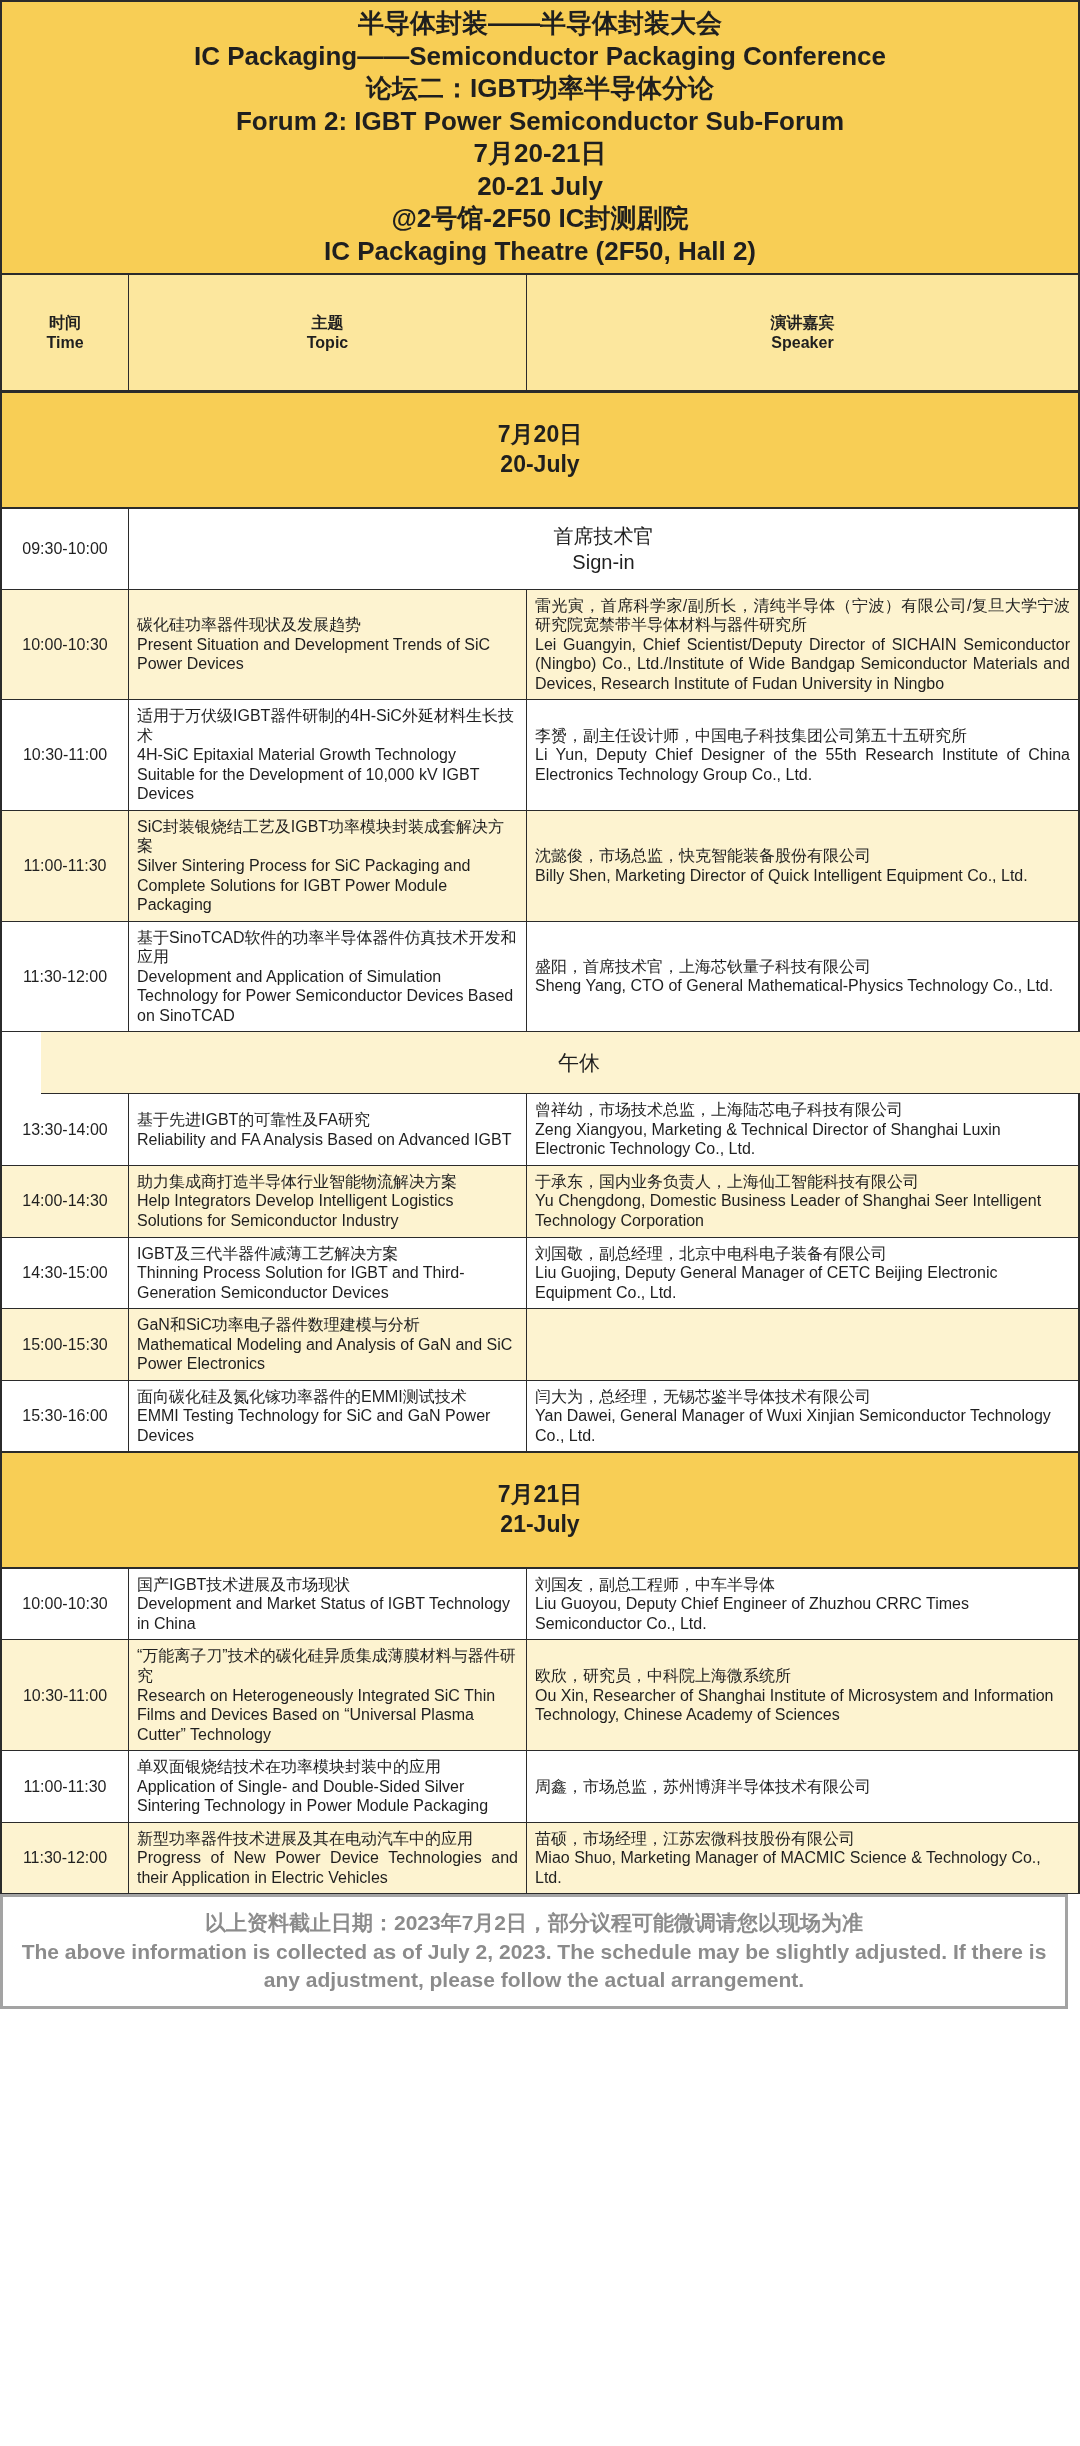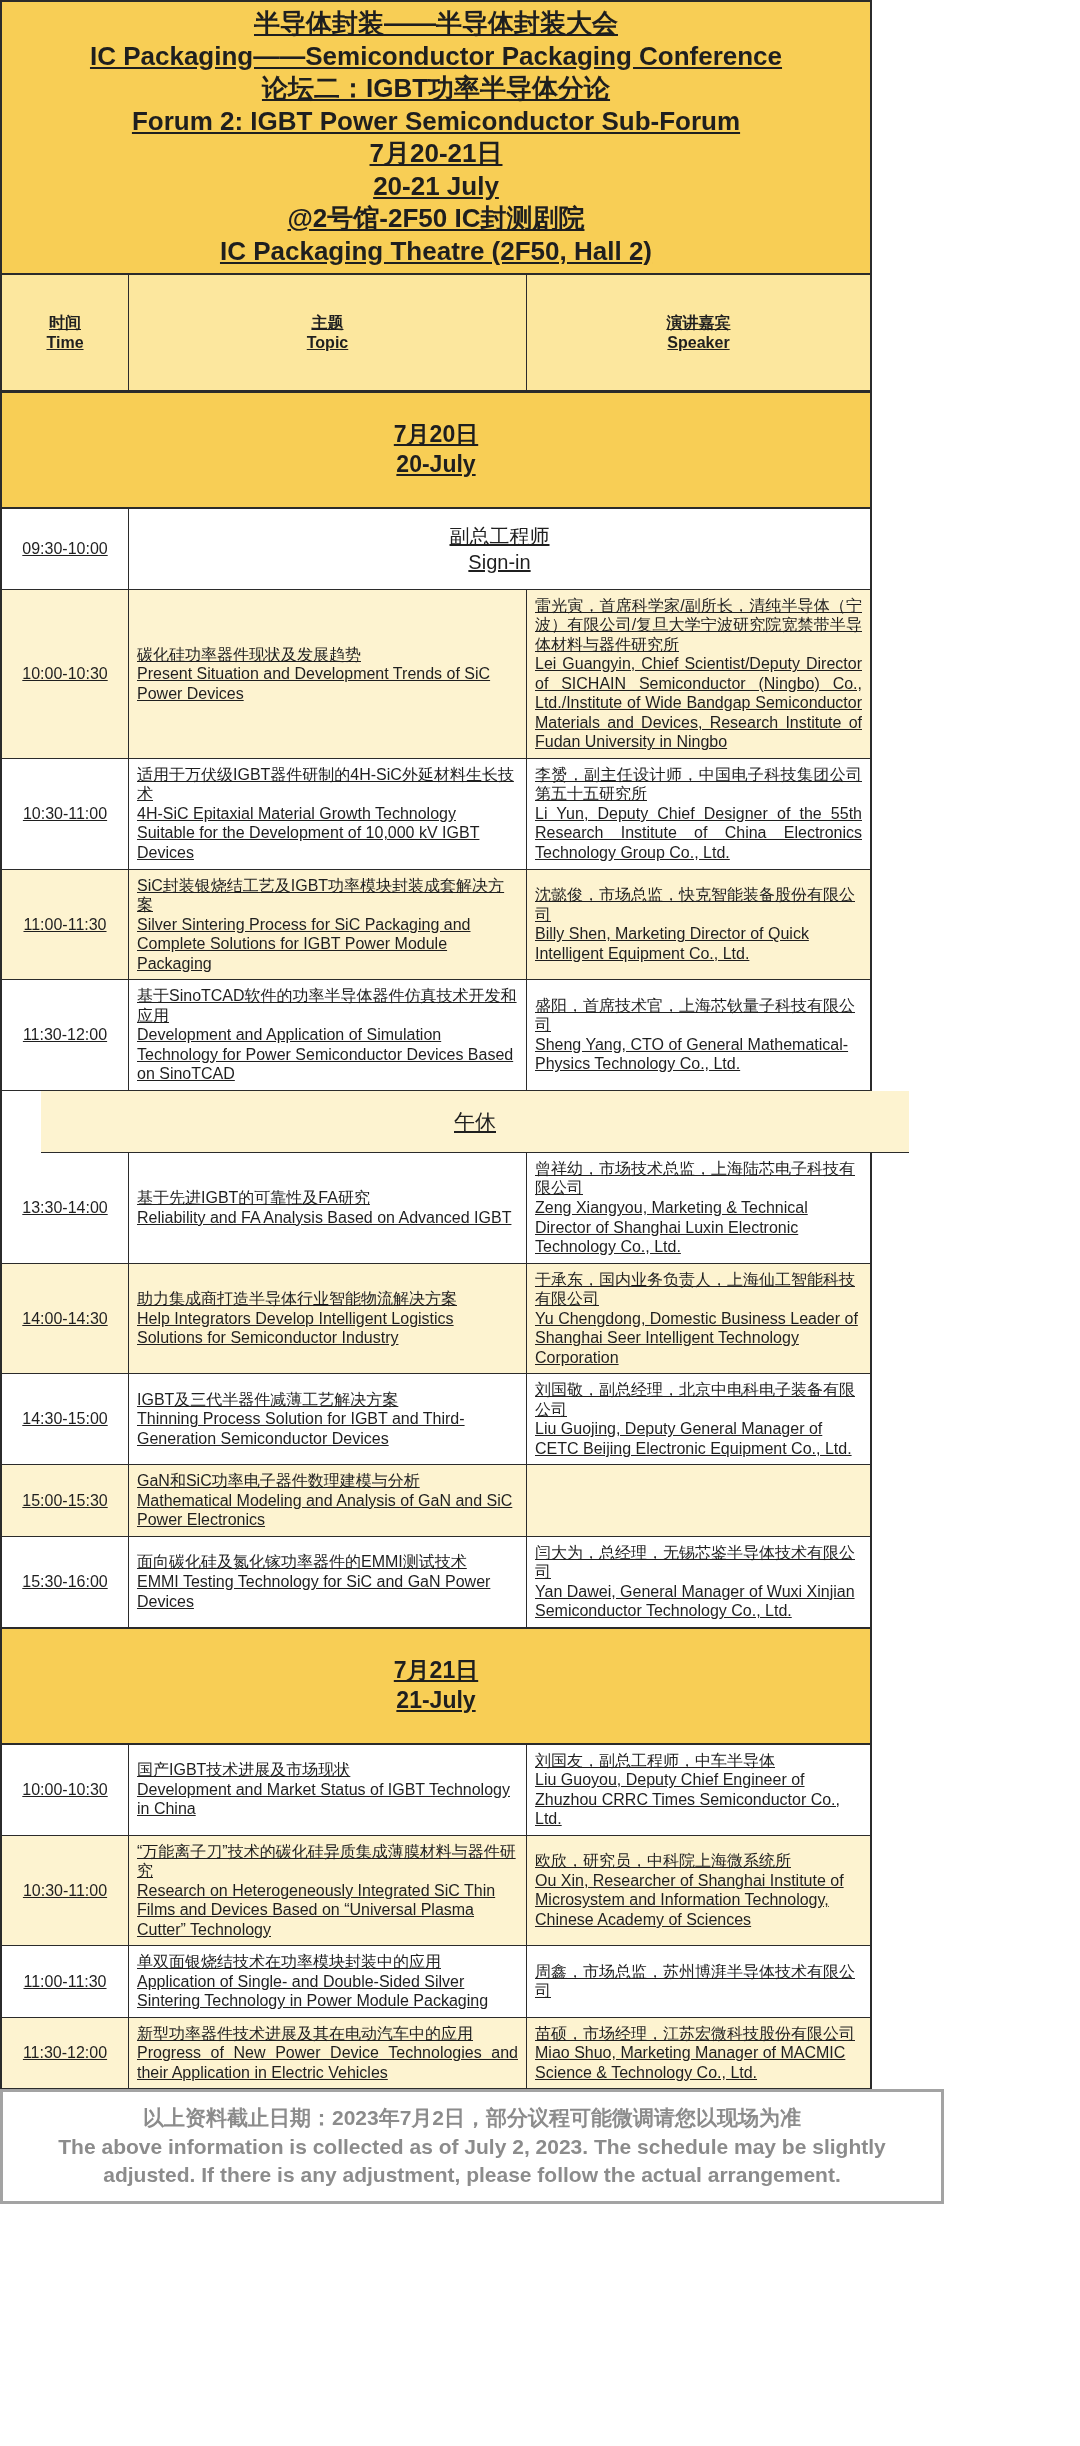--- a/index.html
+++ b/index.html
@@ -13,24 +13,23 @@
     --footer-border:#A3A3A3;
   }
   *{box-sizing:border-box;}
   html,body{margin:0;padding:0;background:#fff;}
   body{
     width:1080px;
     font-family:"Liberation Sans", sans-serif;
     color:var(--ink);
   }
   .sheet{
-    width:872px;
+    width:1080px;
     border:2px solid var(--line);
     border-bottom:none;
-    text-decoration:underline;
   }
   
   .title-block{
     background:var(--gold);
     text-align:center;
     font-weight:bold;
     font-size:26px;
     line-height:1.25;
     padding:5px 10px 6px 10px;
     border-bottom:2px solid var(--line);
@@ -95,21 +94,21 @@
   }
   .zh{margin:0;}
   .en{margin:0;}
   .justify{text-align:justify;}
   .session-row .col-topic .zh,
   .session-row .col-topic .en,
   .session-row .col-speaker .zh,
   .session-row .col-speaker .en{width:100%;}
   
   .footer{
-    width:944px;
+    width:1068px;
     background:var(--white);
     border:3px solid var(--footer-border);
     text-align:center;
     color:var(--footer-text);
     font-weight:bold;
     font-size:21px;
     line-height:1.35;
     padding:12px 8px;
   }
 </style>
@@ -145,21 +144,21 @@
   </div>
 
   <div id="schedule-body">
       <div class="date-row">
         <div class="zh">7月20日</div>
         <div class="en">20-July</div>
       </div>
       <div class="row session-row bg-white">
         <div class="cell col-time">09:30-10:00</div>
         <div class="merged-cell">
-          <div class="zh">副总工程师</div>
+          <div class="zh">首席技术官</div>
           <div class="en">Sign-in</div>
         </div>
       </div>
       <div class="row session-row bg-light">
         <div class="cell col-time">10:00-10:30</div>
         <div class="cell col-topic">
           <div class="zh">碳化硅功率器件现状及发展趋势</div>
           <div class="en">Present Situation and Development Trends of SiC Power Devices</div>
         </div>
         <div class="cell col-speaker justify">

